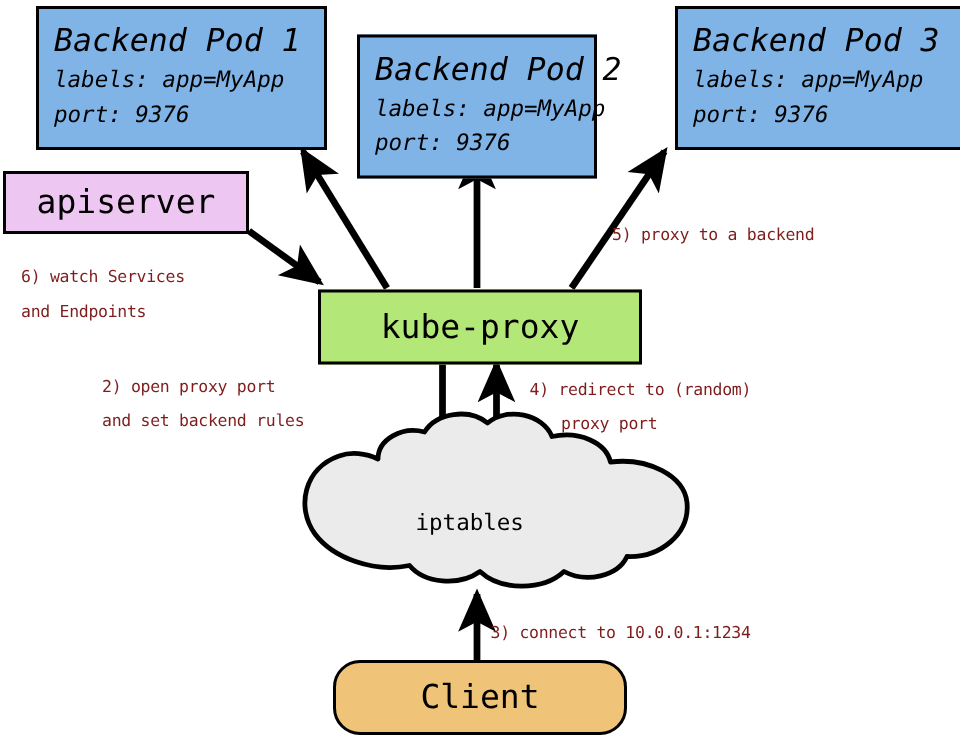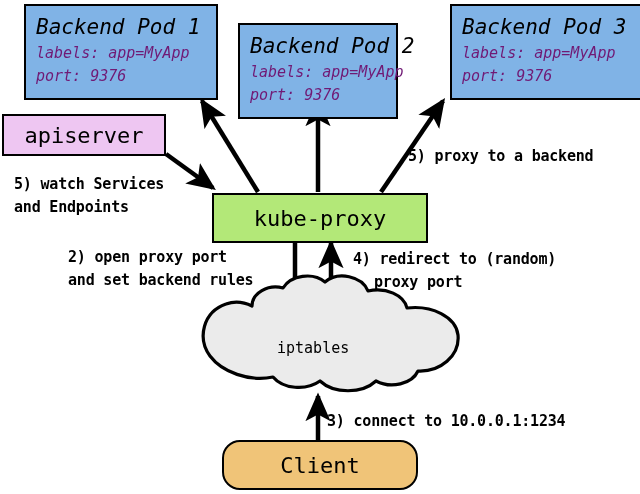--- a/index.html
+++ b/index.html
@@ -40,21 +40,21 @@
     font-family: "DejaVu Sans Mono", monospace;
     font-size: 21px;
     line-height: 30px;
     color: #000;
     white-space: nowrap;
   }
   .pod-line {
     font-family: "DejaVu Sans Mono", monospace;
     font-size: 15px;
     line-height: 23px;
-    color: #701a75;
+    color: #000000;
     white-space: nowrap;
   }
   .apiserver-box {
     background: #eec6f2;
   }
   .kubeproxy-box {
     background: #b3e878;
   }
   .client-box {
     background: #f0c478;
@@ -63,24 +63,24 @@
   .node-label {
     font-family: "DejaVu Sans Mono", monospace;
     font-size: 22px;
     color: #000;
     text-align: center;
     white-space: nowrap;
   }
   .step-label {
     position: absolute;
     font-family: "DejaVu Sans Mono", monospace;
-    font-weight: bold;
-    font-size: 15px;
+    font-weight: normal;
+    font-size: 11px;
     line-height: 21px;
-    color: #000000;
+    color: #7f1d1d;
     white-space: nowrap;
     letter-spacing: -0.2px;
   }
   .cloud-label {
     position: absolute;
     font-family: "DejaVu Sans Mono", monospace;
     font-size: 15px;
     color: #000000;
     white-space: nowrap;
   }
@@ -153,21 +153,21 @@
   <div class="node-box kubeproxy-box" style="left:212px; top:193px; width:216px; height:50px;">
     <div class="node-label">kube-proxy</div>
   </div>
 
   <div class="node-box client-box" style="left:222px; top:440px; width:196px; height:50px;">
     <div class="node-label">Client</div>
   </div>
 
   <div class="cloud-label" style="left:277px; top:339px;">iptables</div>
 
-  <div class="step-label" style="left:14px; top:174px;">5) watch Services</div>
+  <div class="step-label" style="left:14px; top:174px;">6) watch Services</div>
   <div class="step-label" style="left:14px; top:197px;">and Endpoints</div>
 
   <div class="step-label" style="left:68px; top:247px;">2) open proxy port</div>
   <div class="step-label" style="left:68px; top:270px;">and set backend rules</div>
 
   <div class="step-label" style="left:327px; top:411px;">3) connect to 10.0.0.1:1234</div>
 
   <div class="step-label" style="left:353px; top:249px;">4) redirect to (random)</div>
   <div class="step-label" style="left:374px; top:272px;text-align:right;">proxy port</div>
 

